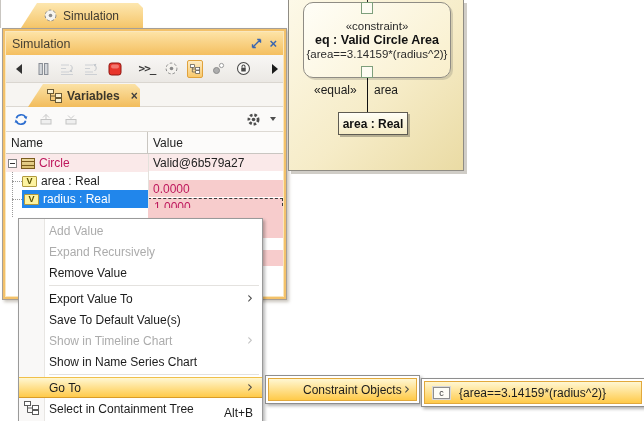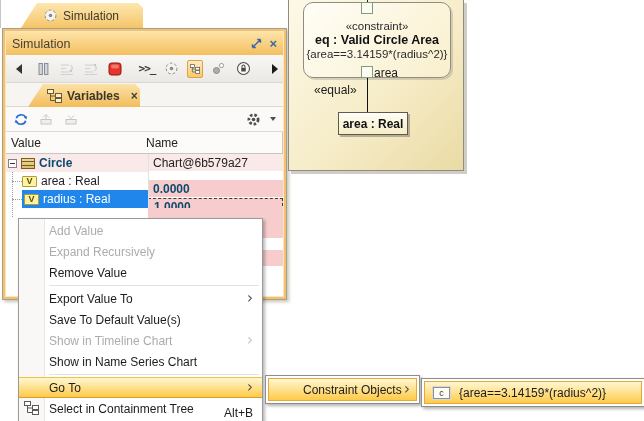--- a/index.html
+++ b/index.html
@@ -51,21 +51,21 @@
   .var-table{flex:1;position:relative;background:#fff;overflow:hidden;}
   .thead{display:flex;height:22px;border-bottom:1px solid #C9C6C1;background:#FCFBFA;}
   .th{padding:4px 5px;color:#222;}
   .th.c1{width:142px;border-right:1px solid #C9C6C1;}
   .th.c2{flex:1;}
   .colline{position:absolute;left:142px;top:22px;bottom:0;width:1px;background:#E4E1DC;}
   .tr{display:flex;height:18px;}
   .td-name{width:142px;display:flex;align-items:center;height:100%;}
   .td-value{flex:1;display:flex;align-items:center;height:100%;padding-left:5px;border-bottom:1px solid #fff;}
   .row-obj .td-name,.row-obj .td-value{background:#FAE9E9;}
-  .red{color:#0c4a6e;font-weight:bold;}
+  .red{color:#be185d;}
   .pinkcell{background:#F7CCCC;margin-top:8px;}
   .focused-cell{border:1px dashed #3a3a3a !important;}
   .sel{flex:1;height:100%;display:flex;align-items:center;background:#2186EB;color:#fff;padding-left:2px;}
   .expander{width:9px;height:9px;border:1px solid #848484;background:#fff;position:relative;margin:0 4px 0 2px;flex:0 0 9px;}
   .expander::after{content:"";position:absolute;left:1px;right:1px;top:3px;height:1px;background:#333;}
   .classicon{width:14px;height:11px;background:linear-gradient(#EBD89A,#D9BE6E);border:1px solid #7A5C1E;position:relative;margin-right:4px;flex:0 0 14px;}
   .classicon::after{content:"";position:absolute;left:0;right:0;top:2px;height:3px;border-top:1px solid #7A5C1E;border-bottom:1px solid #7A5C1E;}
   .vicon{min-width:15px;height:11px;background:#FDF3A0;border:1px solid #B19A3E;border-radius:1px;
          font-size:9px;font-weight:bold;color:#585000;display:flex;align-items:center;justify-content:center;margin-right:4px;}
   .elbow{width:10px;height:1px;border-top:1px dotted #9A9A9A;margin-left:6px;flex:0 0 10px;}
@@ -105,21 +105,21 @@
           display:flex;flex-direction:column;align-items:center;justify-content:center;gap:1px;text-align:center;}
   .stereo{font-size:11.5px;color:#2B2B2B;}
   .bname{font-weight:bold;font-size:12.5px;color:#111;}
   .bexpr{font-size:11.5px;color:#2B2B2B;}
   .port{position:absolute;width:12px;height:12px;background:#FDFCF2;border:1px solid #7E9F7C;left:57px;}
   .port.top{top:-1px;}
   .port.bot{bottom:-1px;}
   .stub{position:absolute;left:78px;top:0;width:1px;height:4px;background:#222;}
   .conn{position:absolute;left:78px;top:78px;width:1px;height:35px;background:#111;}
   .lbl-eq{position:absolute;left:25px;top:83px;width:46px;color:#1a1a1a;}
-  .lbl-area{position:absolute;left:85px;top:66px;color:#1a1a1a;}
+  .lbl-area{position:absolute;left:85px;top:83px;color:#1a1a1a;}
   .part{position:absolute;left:49px;top:112px;width:70px;height:23px;
         background:linear-gradient(#FFFEF6,#F6ECC6);border:1px solid #5E5B52;box-shadow:2px 2px 0 rgba(120,115,100,.5);
         display:flex;align-items:center;justify-content:center;font-weight:bold;color:#111;}
 </style>
 </head>
 <body>
 
 <div class="stage">
 
   <div class="doc-tabbar">
@@ -251,32 +251,32 @@
           <svg width="15" height="15" viewBox="0 0 14 14">
               <circle cx="7" cy="7" r="4.3" fill="none" stroke="#4E4E4E" stroke-width="2.6" stroke-dasharray="2.4 1.7"></circle>
               <circle cx="7" cy="7" r="1.7" fill="#4E4E4E"></circle>
             </svg>
         </span>
         <span class="caret-down"></span>
       </div>
 
       <div class="var-table">
         <div class="thead">
+          <div class="th c1">Name</div>
           <div class="th c2">Value</div>
-          <div class="th c1">Name</div>
         </div>
 
         <div class="tr row-obj">
           <div class="td-name">
             <span class="expander"></span>
             <span class="classicon"></span>
             <span class="red">Circle</span>
           </div>
           <div class="td-value">
-            <span>Chart@6b579a27</span>
+            <span>Valid@6b579a27</span>
           </div>
         </div>
 
         <div class="tr">
           <div class="td-name">
             <span class="elbow"></span>
             <span class="vicon">V</span>
             <span>area : Real</span>
           </div>
           <div class="td-value pinkcell">

